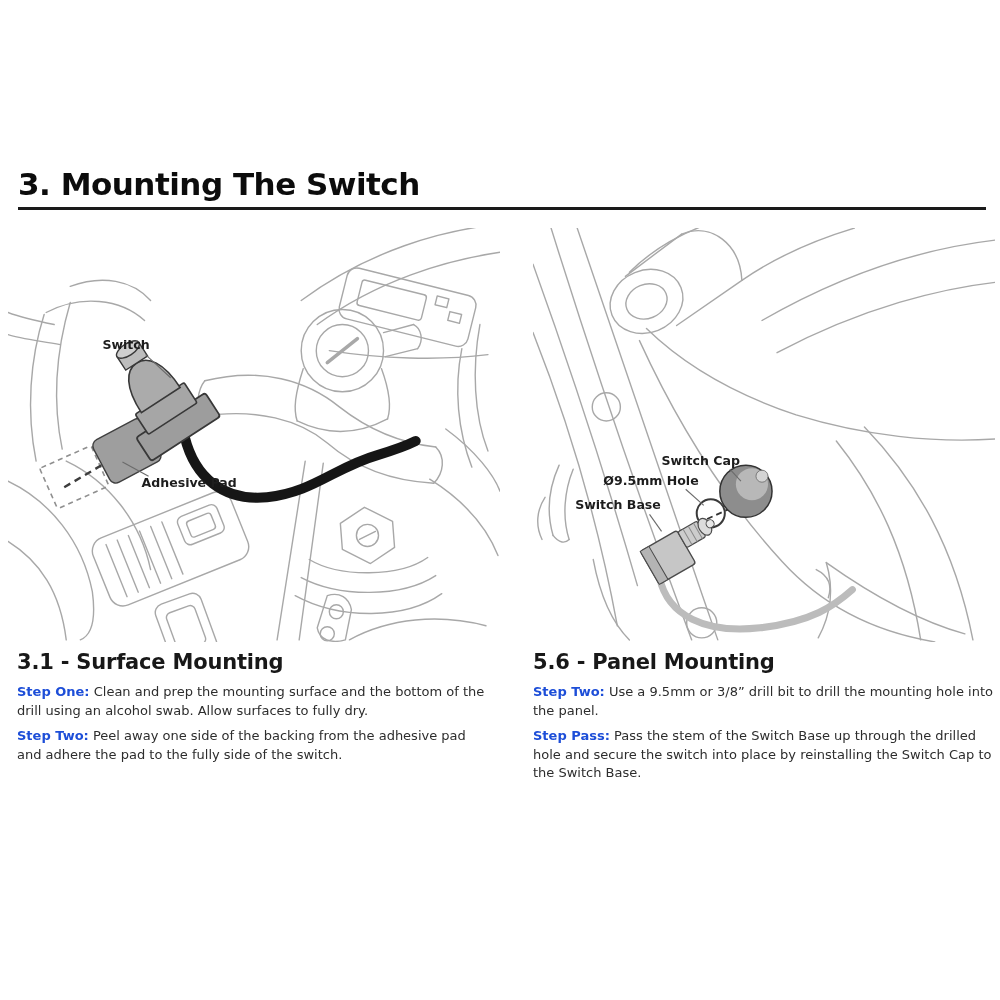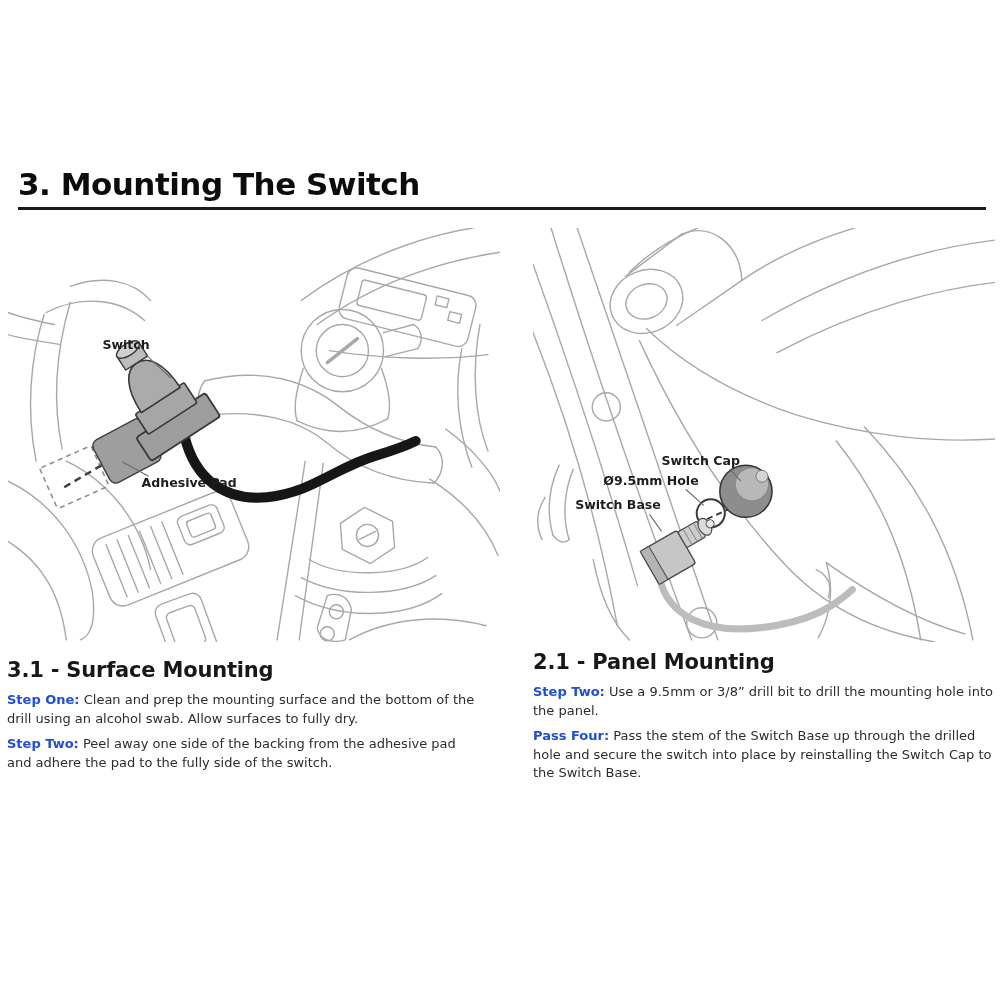--- a/index.html
+++ b/index.html
@@ -9,21 +9,21 @@
   }
   .page-title{
     position:absolute;left:18px;top:166px;font-size:31px;font-weight:bold;
     letter-spacing:-0.5px;color:#0c0c0c;white-space:nowrap;
   }
   .title-rule{position:absolute;left:18px;top:207px;width:968px;height:3px;background:#1a1a1a;}
   .fig{position:absolute;}
   #fig-left{left:8px;top:228px;}
   #fig-right{left:533px;top:228px;}
   .section{position:absolute;}
-  #sec-left{left:7px;top:650px;width:468px;margin-top:8px;}
+  #sec-left{left:17px;top:650px;width:468px;}
   #sec-right{left:533px;top:650px;width:462px;}
   .section h2{
     font-size:21px;font-weight:bold;margin:0 0 9px 0;color:#181818;letter-spacing:-0.2px;
   }
   .section p{font-size:13px;line-height:1.43;margin:0 0 7px 0;color:#2d2d2d;}
   .section p b{color:#1d4ed8;}
   svg text{font-family:"DejaVu Sans","Liberation Sans",sans-serif;font-size:12.5px;font-weight:bold;fill:#1d1d1d;}
   .art{stroke:#a8a8a8;stroke-width:1.4;fill:none;stroke-linecap:round;stroke-linejoin:round;}
   .leader{stroke:#6b6b6b;stroke-width:1.1;fill:none;}
   .dashline{stroke:#3d3d3d;stroke-width:2.4;fill:none;stroke-dasharray:7 5;}
@@ -194,16 +194,16 @@
   <text x="42" y="280">Switch Base</text>
 </svg>
 
 <div class="section" id="sec-left">
   <h2>3.1 - Surface Mounting</h2>
   <p><b>Step One:</b> <span>Clean and prep the mounting surface and the bottom of the drill using an alcohol swab. Allow surfaces to fully dry.</span></p>
   <p><b>Step Two:</b> <span>Peel away one side of the backing from the adhesive pad and adhere the pad to the fully side of the switch.</span></p>
 </div>
 
 <div class="section" id="sec-right">
-  <h2>2.1 - Panel Mounting</h2>
+  <h2>5.6 - Panel Mounting</h2>
   <p><b>Step Two:</b> <span>Use a 9.5mm or 3/8” drill bit to drill the mounting hole into the panel.</span></p>
-  <p><b>Pass Four:</b> <span>Pass the stem of the Switch Base up through the drilled hole and secure the switch into place by reinstalling the Switch Cap to the Switch Base.</span></p>
+  <p><b>Step Pass:</b> <span>Pass the stem of the Switch Base up through the drilled hole and secure the switch into place by reinstalling the Switch Cap to the Switch Base.</span></p>
 </div>
 
 </body></html>

